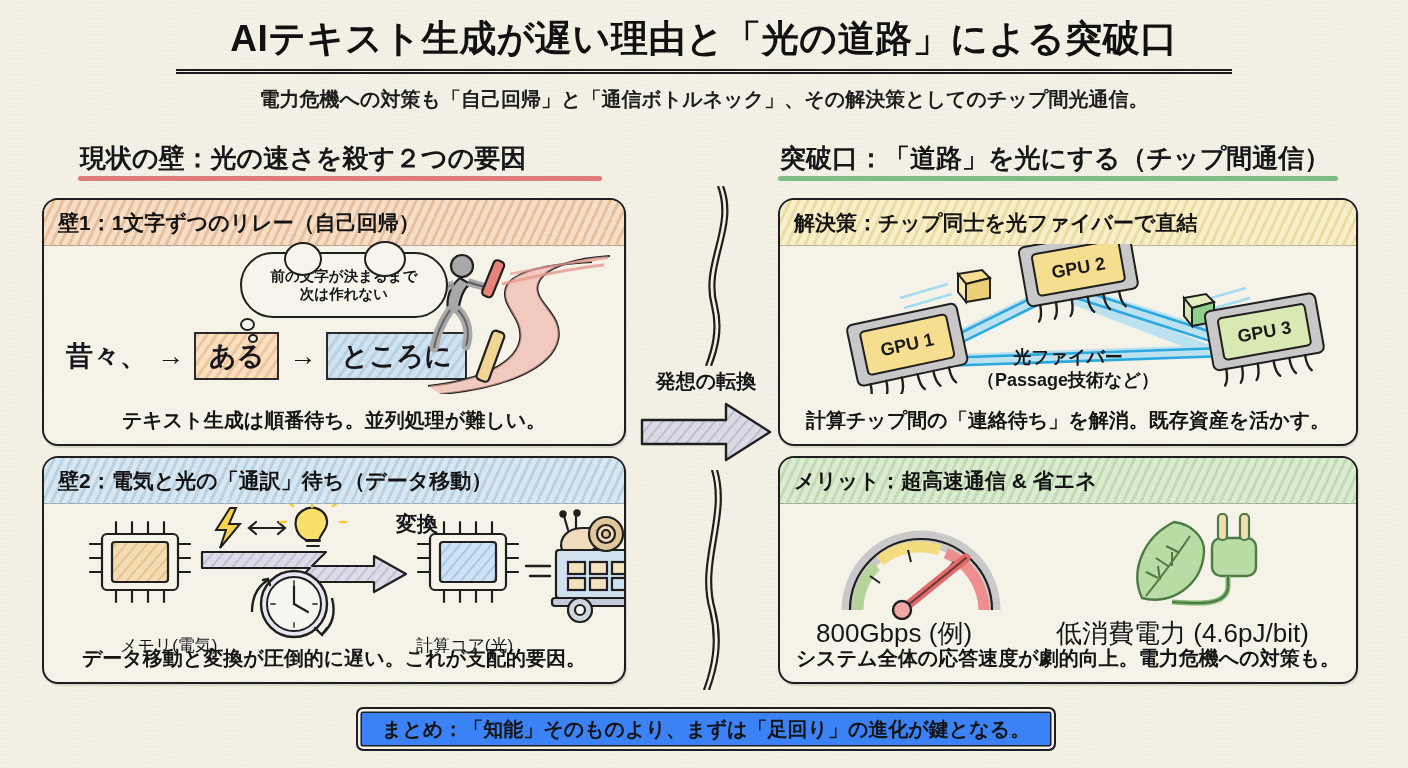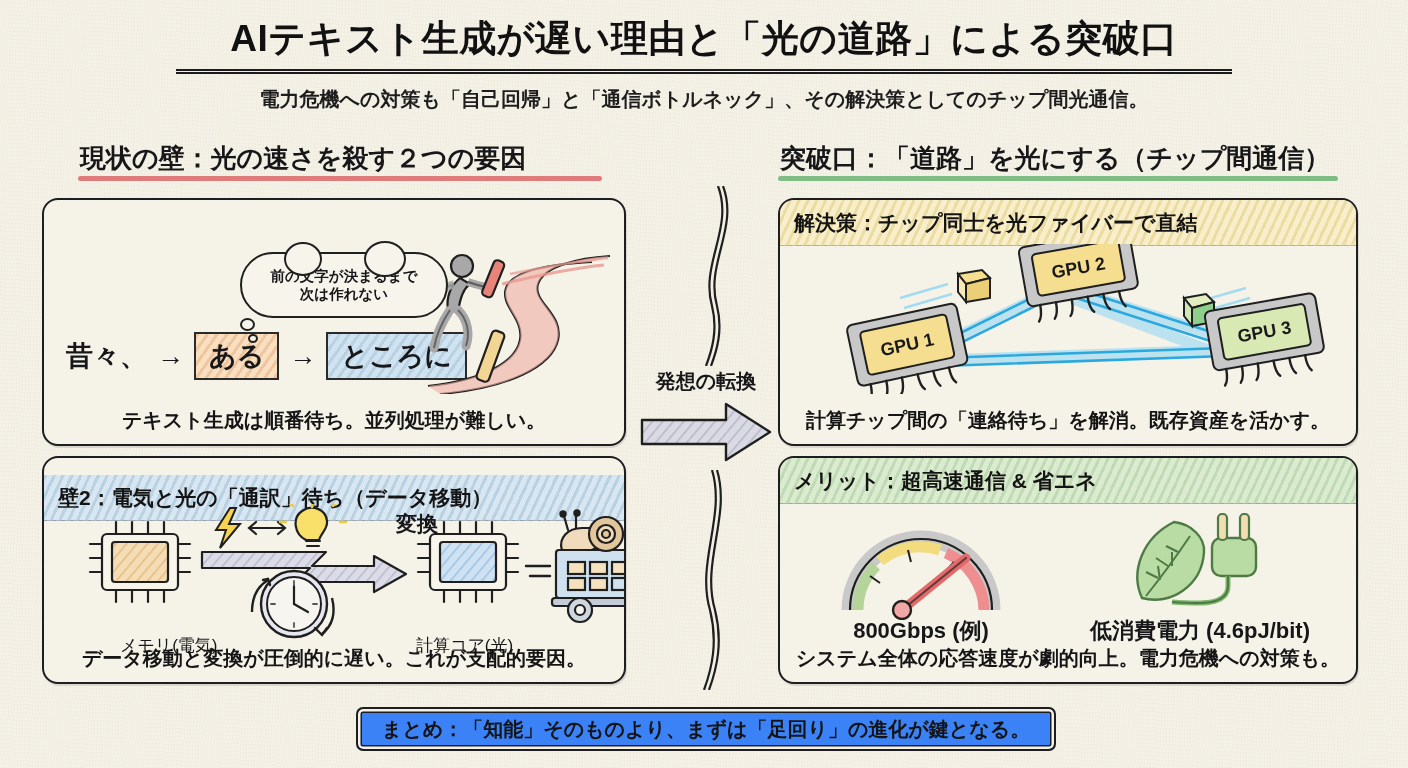--- a/index.html
+++ b/index.html
@@ -52,21 +52,21 @@
     box-shadow:1px 2px 0 rgba(0,0,0,.10);
   }
   .card-head{
     position:relative; height:46px; display:flex; align-items:center;
     padding-left:14px; font-size:21px; font-weight:bold; color:#141414;
     border-bottom:1.5px solid rgba(30,30,34,.25);
   }
   .hatch-orange{ background:
       repeating-linear-gradient(115deg, rgba(226,150,92,.55) 0 3px, rgba(246,216,190,.75) 3px 8px); }
   .hatch-blue{ background:
-      repeating-linear-gradient(115deg, rgba(126,176,216,.5) 0 3px, rgba(208,228,243,.8) 3px 8px); margin-top: 17px; }
+      repeating-linear-gradient(115deg, rgba(126,176,216,.5) 0 3px, rgba(208,228,243,.8) 3px 8px); }
   .hatch-yellow{ background:
       repeating-linear-gradient(115deg, rgba(226,198,96,.5) 0 3px, rgba(248,238,196,.85) 3px 8px); }
   .hatch-green{ background:
       repeating-linear-gradient(115deg, rgba(142,194,132,.5) 0 3px, rgba(213,234,203,.85) 3px 8px); }
 
   .card-foot{
     position:absolute; left:0; width:100%; bottom:10px; text-align:center;
     font-size:20px; font-weight:bold; color:#151515;
   }
 
@@ -115,21 +115,21 @@
     position:absolute; left:644px; top:368px; width:124px; text-align:center;
     font-size:20px; font-weight:bold;
   }
 
   
   .fiber-label{
     position:absolute; left:0; width:100%; top:120px; text-align:center;
     font-size:18px; font-weight:bold; line-height:1.3;
   }
   .metric{
-    position:absolute; font-size:22px; font-weight:bold; text-align:center; white-space:nowrap;
+    position:absolute; font-size:26px; font-weight:normal; text-align:left; white-space:nowrap;
   }
 
   
   .footer{
     position:absolute; left:356px; top:707px; width:700px; height:44px;
     border:2.5px solid #1e1e22; border-radius:7px; background:#3b82f6;
     display:flex; align-items:center; justify-content:center;
     font-size:20px; font-weight:bold; color:#141414;
     box-shadow:inset 0 0 0 2.5px #f5f2e8, inset 0 0 0 4px #1e1e22;
   }
@@ -143,20 +143,21 @@
   <div class="title">AIテキスト生成が遅い理由と「光の道路」による突破口</div>
   <div class="title-rule"></div>
   <div class="subtitle">電力危機への対策も「自己回帰」と「通信ボトルネック」、その解決策としてのチップ間光通信。</div>
 
   <div class="col-head left">現状の壁：光の速さを殺す２つの要因</div>
   <div class="head-underline red"></div>
   <div class="col-head right">突破口：「道路」を光にする（チップ間通信）</div>
   <div class="head-underline green"></div>
 
   <div class="card" id="card-wall1">
+    <div class="card-head hatch-orange">壁1：1文字ずつのリレー（自己回帰）</div>
 
     <div class="bubble">
       <span>前の文字が決まるまで</span>
       <span>次は作れない</span>
     </div>
     <div class="bub-d1"></div>
     <div class="bub-d2"></div>
 
     <div class="tokens">
       <span class="tok-plain">昔々、</span>
@@ -453,20 +454,24 @@
               <path d="M44 60 q0 12 -4 16"></path>
             <path d="M60 60 q0 12 4 16"></path>
               <path d="M76 60 q0 12 4 16"></path>
               <path d="M92 60 q0 12 4 16"></path>
           </g>
           <text x="56" y="36" font-family="Liberation Sans, sans-serif" font-size="18" font-weight="bold" text-anchor="middle" fill="#1a1a1a">GPU 3</text>
         </g>
       </svg>
     </div>
 
+    <div class="fiber-label" style="top:146px;">
+      <div>光ファイバー</div>
+      <div>（Passage技術など）</div>
+    </div>
 
     <div class="card-foot">計算チップ間の「連絡待ち」を解消。既存資産を活かす。</div>
   </div>
 
   <div class="card" id="card-merit">
     <div class="card-head hatch-green">メリット：超高速通信 &amp; 省エネ</div>
 
     <div style="position:absolute; left:56px; top:52px;">
       <svg width="170" height="110" viewBox="0 0 170 110">
         <path d="M14 100 A 71 71 0 0 1 156 100" fill="none" stroke="#c9c9c9" stroke-width="17"></path>

